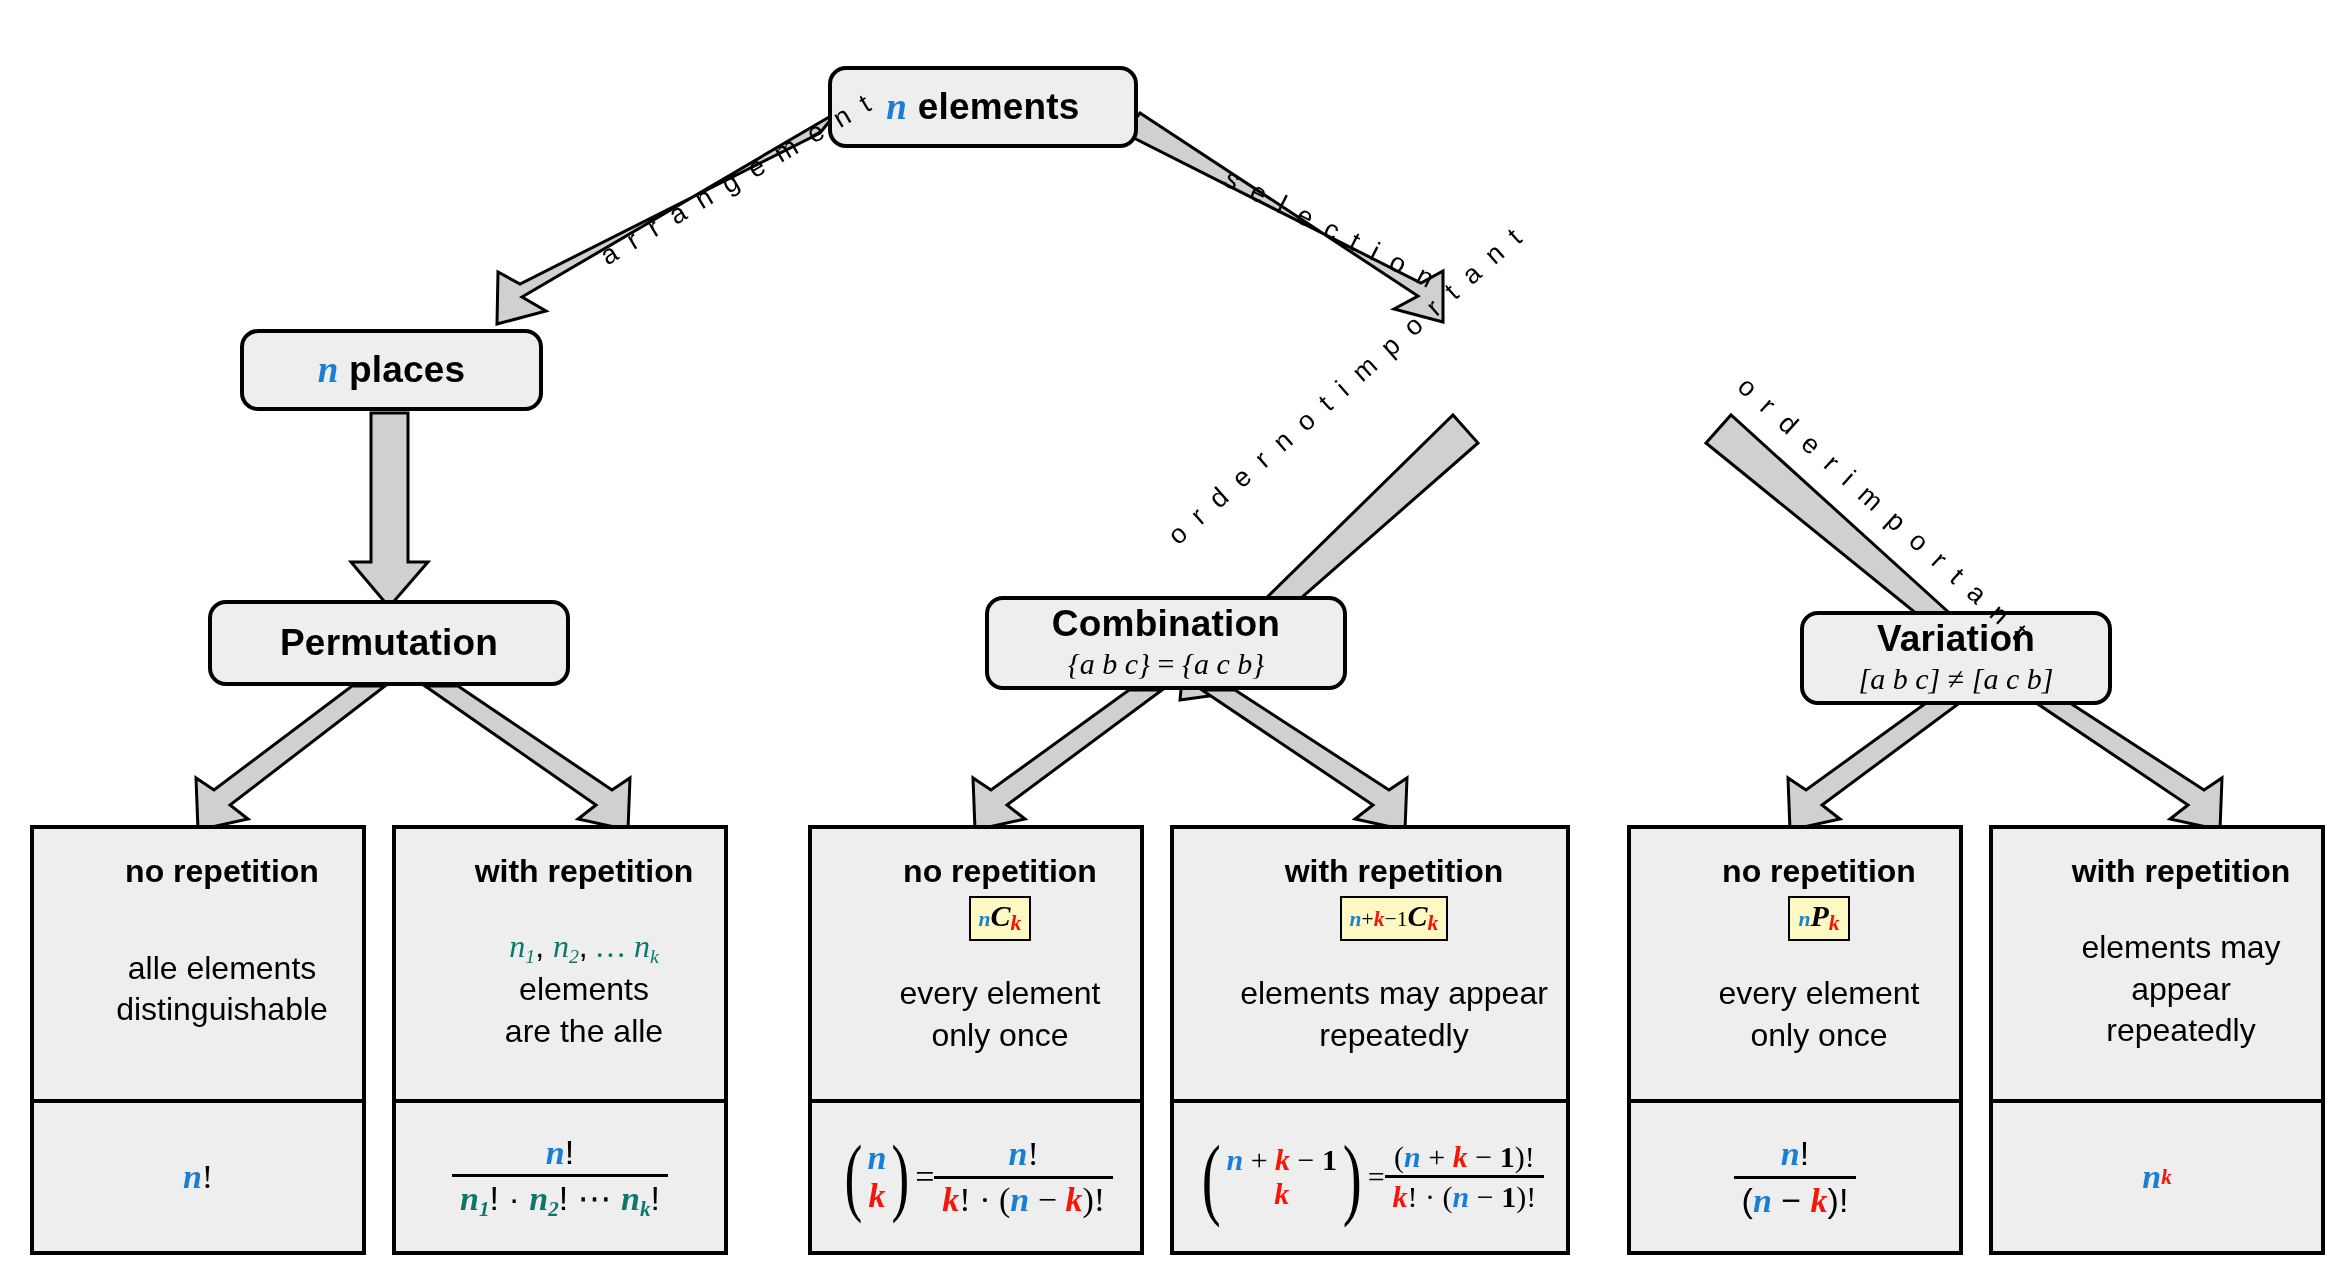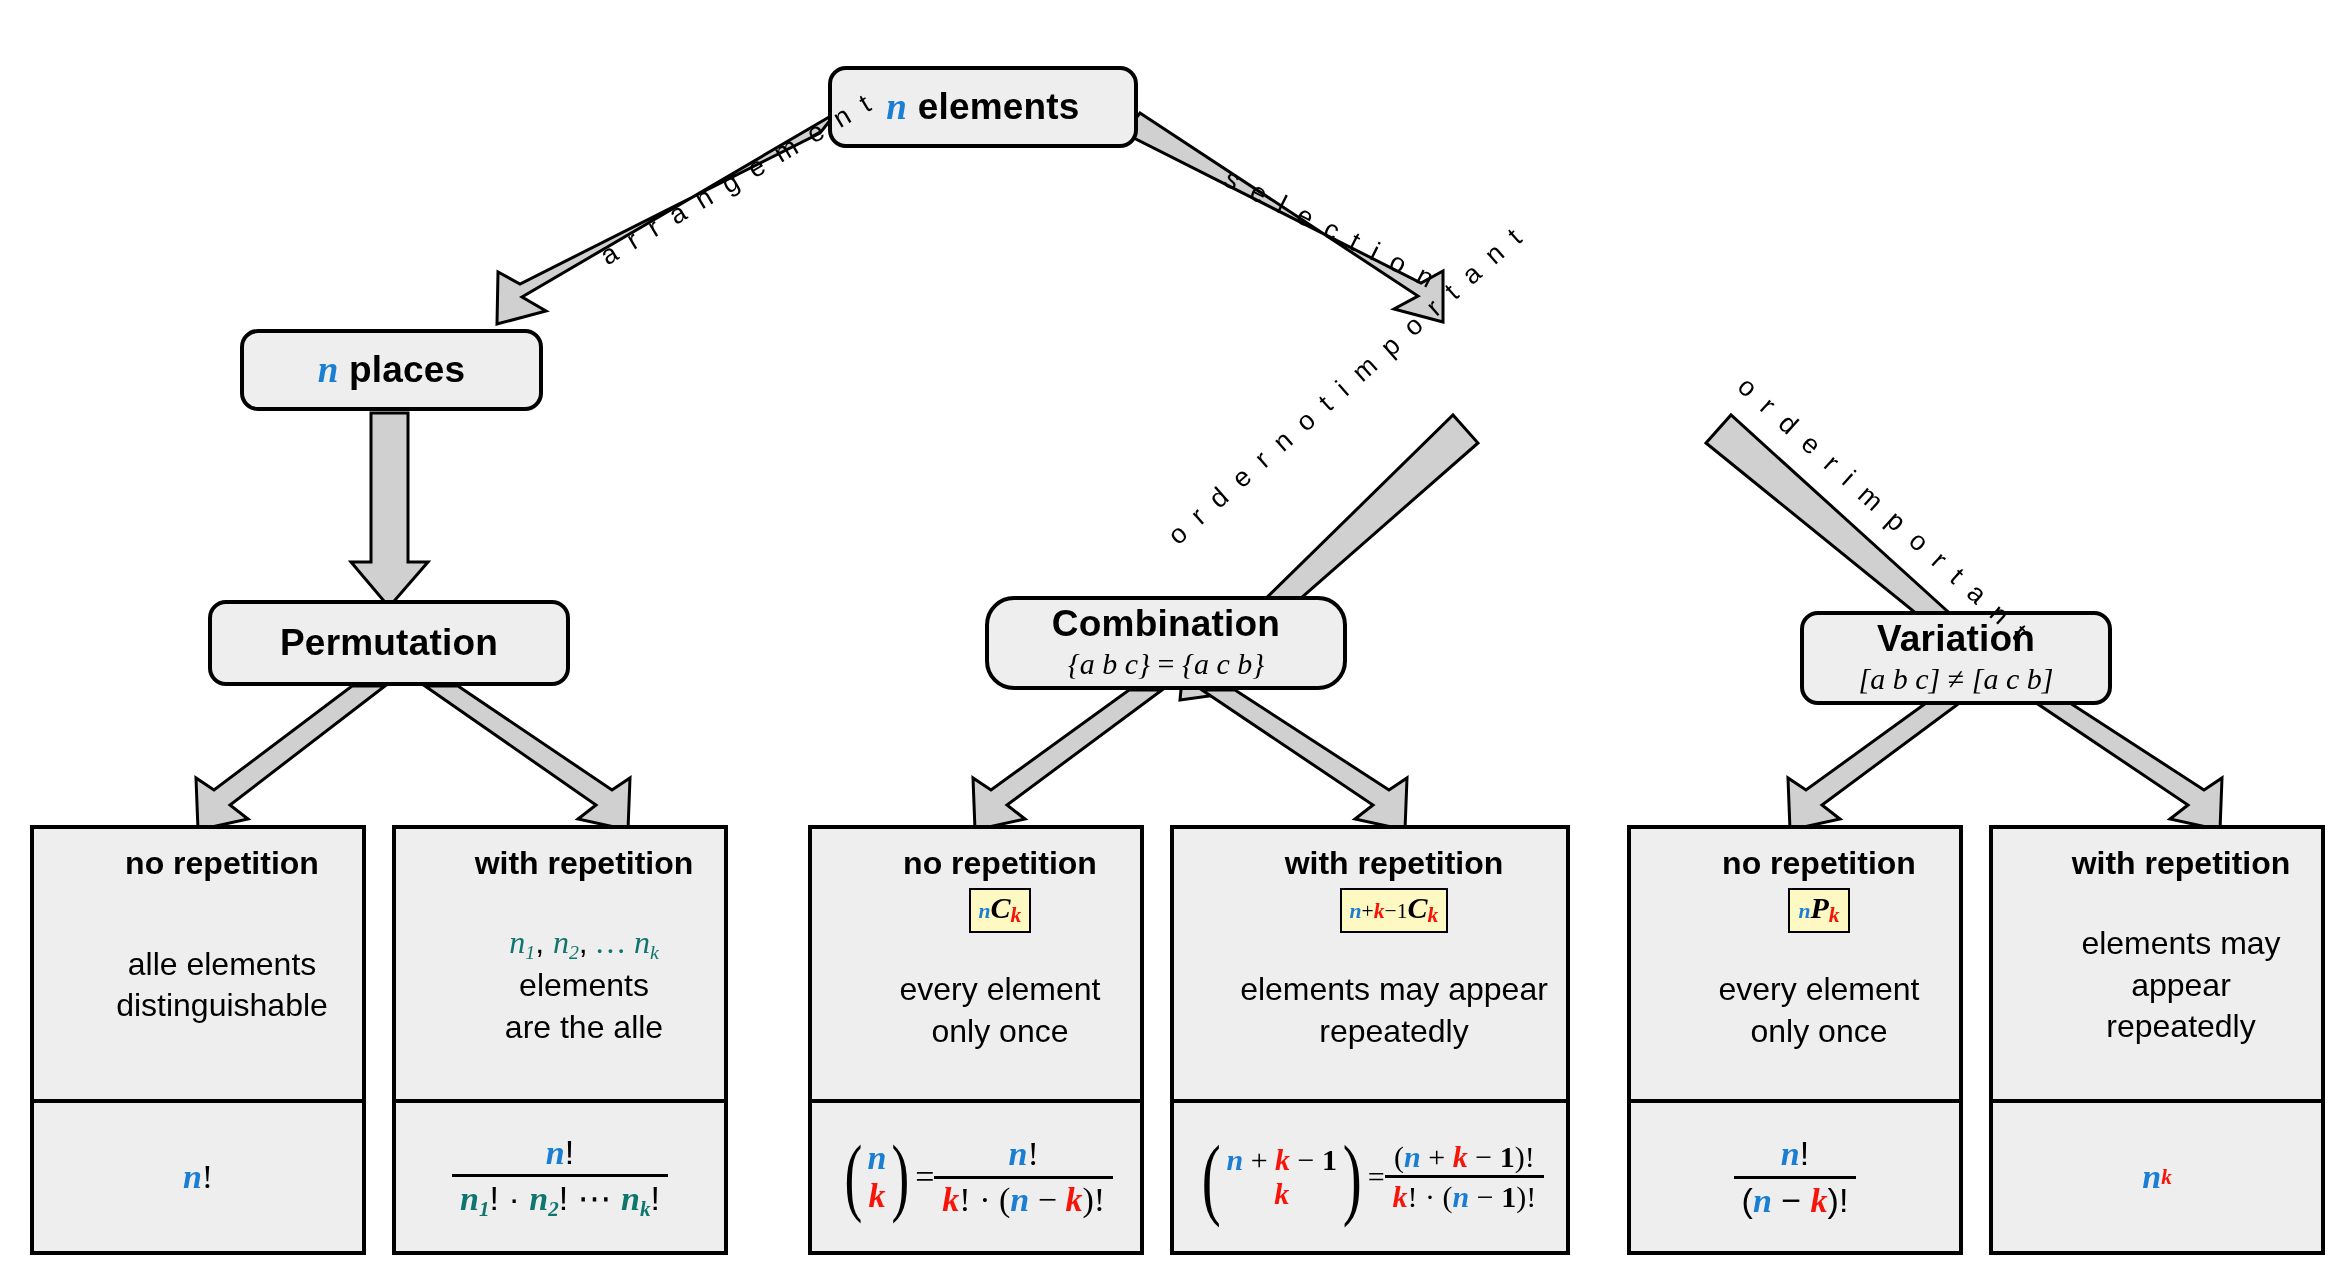--- a/index.html
+++ b/index.html
@@ -31,21 +31,21 @@
     background:#eeeeee;
     border:4px solid #000;
     box-sizing:border-box;
     display:flex;flex-direction:column;
     z-index:5;
   }
   .leaf .top{
     flex:1 1 auto;
     display:flex;flex-direction:column;
     align-items:center;
-    padding:16px 10px 10px;
+    padding:24px 10px 10px;
     box-sizing:border-box;
     margin-left:48px;
   }
   .leaf .head{font-weight:bold;font-size:32px;line-height:1.15;}
   .leaf .badge{
     border:2px solid #000;
     background:#fef9c3;
     padding:1px 8px 3px;
     margin-top:6px;
     font-family:"Liberation Serif",serif;
@@ -152,21 +152,21 @@
       <span class="mb blue">n</span>
       <span>places</span>
     </div>
   </div>
 
 
   <div class="rnode" style="left:208px;top:600px;width:362px;height:86px;">
     <div class="ttl">Permutation</div>
   </div>
 
-  <div class="rnode" style="left:985px;top:596px;width:362px;height:94px;border-radius:29px;">
+  <div class="rnode" style="left:985px;top:596px;width:362px;height:94px;">
     <div class="ttl">Combination</div>
     <div class="sub">
       <span>{a b c}</span>
       <span class="op">=</span>
       <span>{a c b}</span>
     </div>
   </div>
 
   <div class="rnode" style="left:1800px;top:611px;width:312px;height:94px;">
     <div class="ttl">Variation</div>

